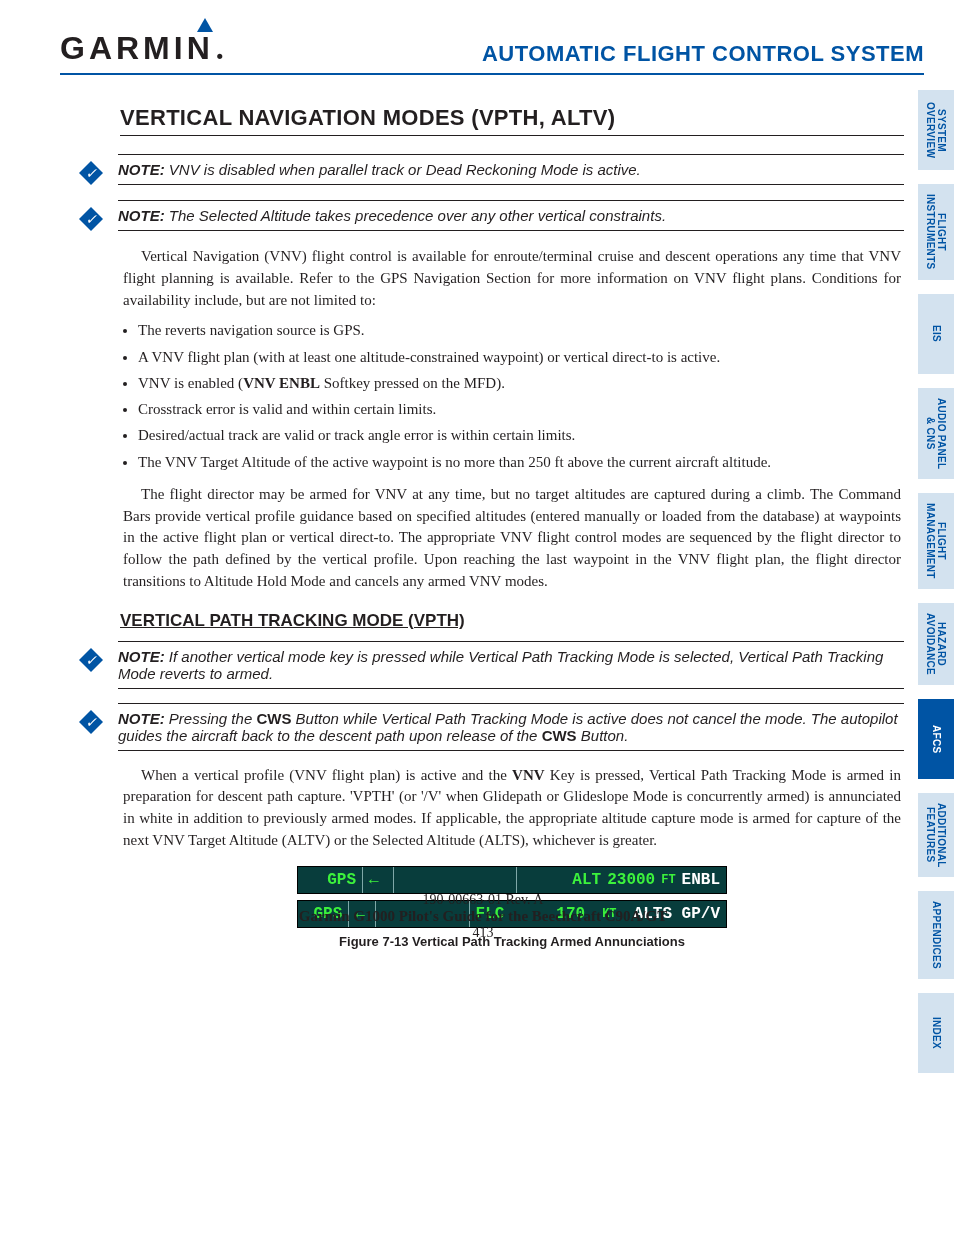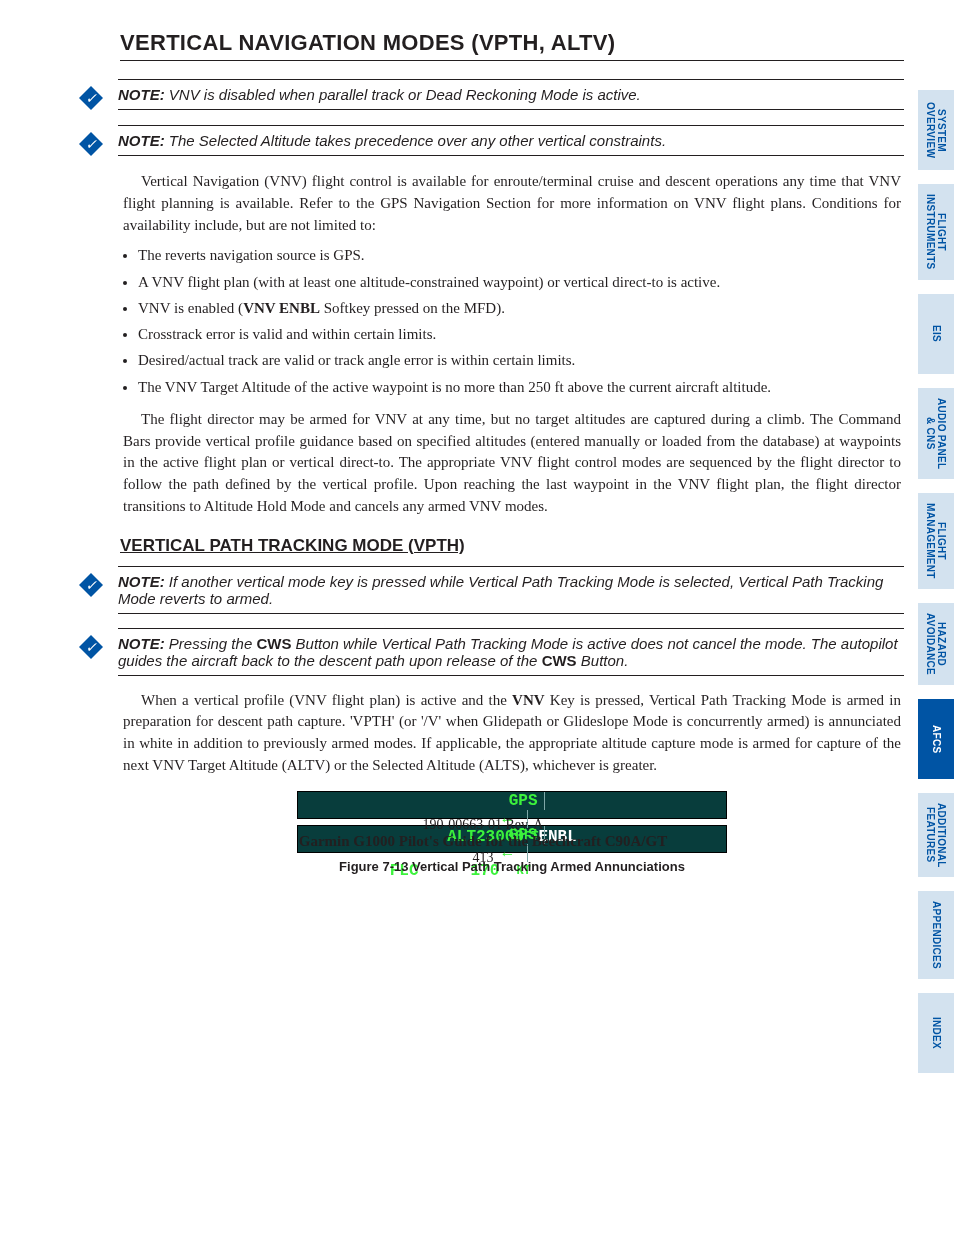--- a/index.html
+++ b/index.html
@@ -153,21 +153,20 @@
   .annunciator {
     background: #083d3c;
     border:1px solid #000;
     height: 26px;
     display: flex;
     align-items: center;
     margin-bottom: 6px;
     font-family: "Courier New", monospace;
     font-weight: bold;
     font-size: 16px;
-    flex-direction: column;
   }
   .ann-seg {
     padding: 0 6px;
     border-right: 1px solid #7fa8a8;
     height:100%;
     display:flex;
     align-items:center;
     white-space:nowrap;
   }
   .ann-seg:last-child { border-right:none; }
@@ -197,20 +196,28 @@
     font-weight: bold;
     font-size: 15px;
   }
   .bold { font-weight:bold; font-style:normal; }
 </style>
 </head>
 <body>
 
 <div class="page">
 
+  <div class="header-row">
+    <div class="logo">
+      <div class="logo-tri"></div>
+      <span class="logo-text">GARMIN</span>
+        <span class="logo-dot">.</span>
+    </div>
+    <div class="header-title">AUTOMATIC FLIGHT CONTROL SYSTEM</div>
+  </div>
 
   <div class="content">
     <h1 class="section">VERTICAL NAVIGATION MODES (VPTH, ALTV)</h1>
 
     <div class="note-block">
       <div class="note-icon">
         <svg viewBox="0 0 26 26">
             <polygon points="13,1 25,13 13,25 1,13" fill="#0054a4"></polygon>
             <text x="13" y="18" text-anchor="middle" fill="#fff" font-size="14" font-family="Arial" font-style="italic">✓</text>
           </svg>
@@ -273,21 +280,21 @@
 
     <p class="body">
       <span>When a vertical profile (VNV flight plan) is active and the </span><b>VNV</b><span> Key is pressed, Vertical Path Tracking Mode is armed in preparation for descent path capture.  'VPTH' (or '/V' when Glidepath or Glideslope Mode is concurrently armed) is annunciated in white in addition to previously armed modes.  If applicable, the appropriate altitude capture mode is armed for capture of the next VNV Target Altitude (ALTV) or the Selected Altitude (ALTS), whichever is greater.</span>
     </p>
 
     <div class="annunciator-wrap">
       <div class="annunciator">
         <div class="ann-seg g-green" style="width:52px;justify-content:flex-end;">GPS</div>
         <div class="ann-seg g-green" style="width:18px;">←</div>
         <div class="ann-seg" style="width:110px;"></div>
-        <div class="ann-seg" style="flex:1;justify-content:flex-end;">
+        <div class="ann-seg" style="flex:1;justify-content:flex-end;gap:6px;">
           <span class="g-green">ALT</span>
           <span class="g-green">23000</span>
             <span class="g-green g-sm">FT</span>
           <span class="g-white">ENBL</span>
         </div>
       </div>
       <div class="annunciator">
         <div class="ann-seg g-green" style="width:52px;justify-content:flex-end;">GPS</div>
         <div class="ann-seg g-green" style="width:18px;">←</div>
         <div class="ann-seg" style="width:110px;"></div>

